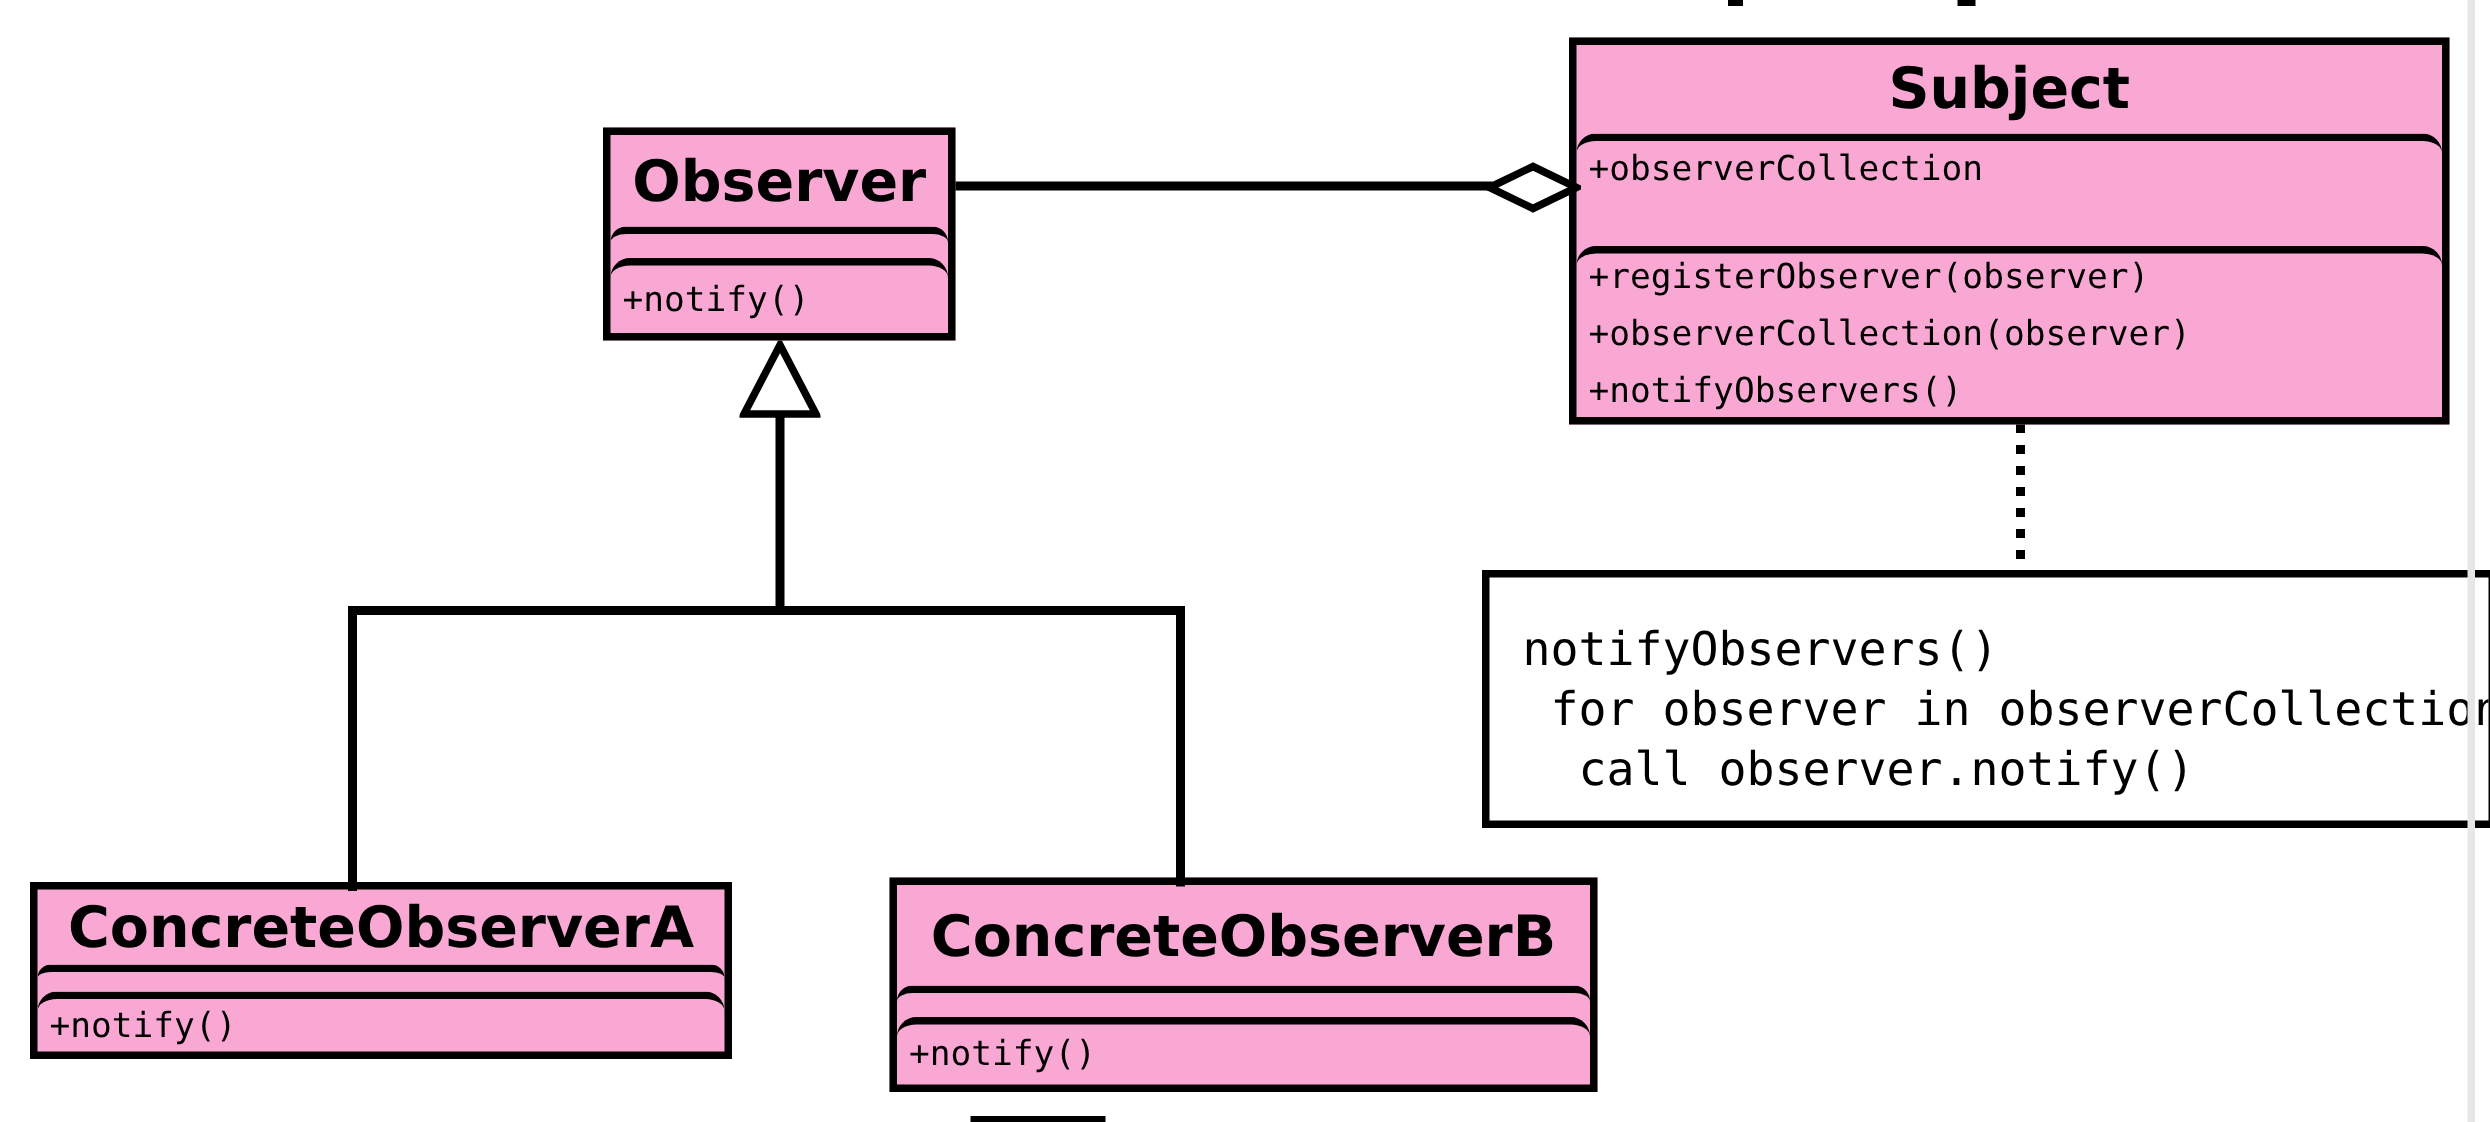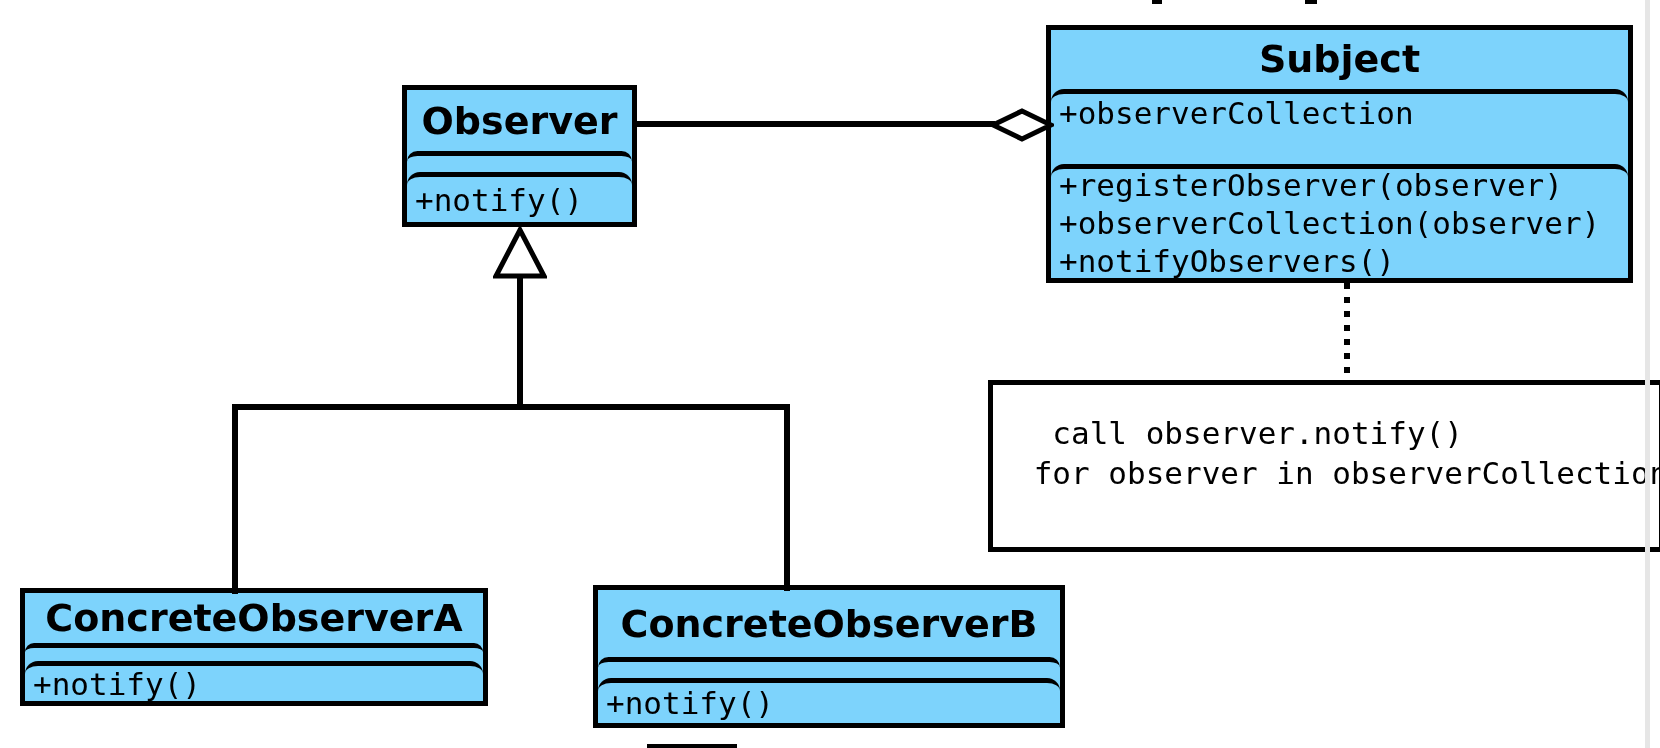--- a/index.html
+++ b/index.html
@@ -6,39 +6,39 @@
   html,body { background:#ffffff; }
   body {
     position:relative;
     width:1660px; height:748px;
     overflow:hidden;
     font-family:"DejaVu Sans", sans-serif;
   }
   
   .uml-class {
     position:absolute;
-    background:#7dd3fc;
+    background:#f9a8d4;
     border:5px solid #000000;
     display:flex;
     flex-direction:column;
   }
   .uml-title {
     font-family:"DejaVu Sans", sans-serif;
     font-weight:bold;
     font-size:38px;
     color:#000000;
     display:flex;
     align-items:center;
     justify-content:center;
     line-height:1;
   }
   .uml-section {
     border-top:5px solid #000000;
     font-family:"DejaVu Sans Mono", monospace;
-    font-size:31px;
+    font-size:23px;
     color:#000000;
     display:flex;
     flex-direction:column;
     justify-content:center;
     padding-left:8px;
     white-space:pre;
     overflow:hidden;
     border-radius:13px;
   }
   .member { line-height:38px; white-space:pre; }
@@ -140,22 +140,23 @@
 
   <div class="uml-class box-concrete-b">
     <div class="uml-title">ConcreteObserverB</div>
     <div class="uml-section sec-attrs"></div>
     <div class="uml-section sec-methods">
       <div class="member">+notify()</div>
     </div>
   </div>
 
   <div class="note-box">
+    <div class="note-line">notifyObservers()</div>
+    <div class="note-line"> for observer in observerCollection</div>
     <div class="note-line">  call observer.notify()</div>
-    <div class="note-line"> for observer in observerCollection</div>
   </div>
 
   <div class="line assoc-line"></div>
   <svg class="diamond-svg" viewBox="0 0 64 36">
     <polygon points="3,18 32,4 61,18 32,32" fill="#ffffff" stroke="#000000" stroke-width="5"></polygon>
   </svg>
 
   <svg class="triangle-svg" viewBox="0 0 54 52">
     <polygon points="27,3 3,49 51,49" fill="#ffffff" stroke="#000000" stroke-width="5"></polygon>
   </svg>

